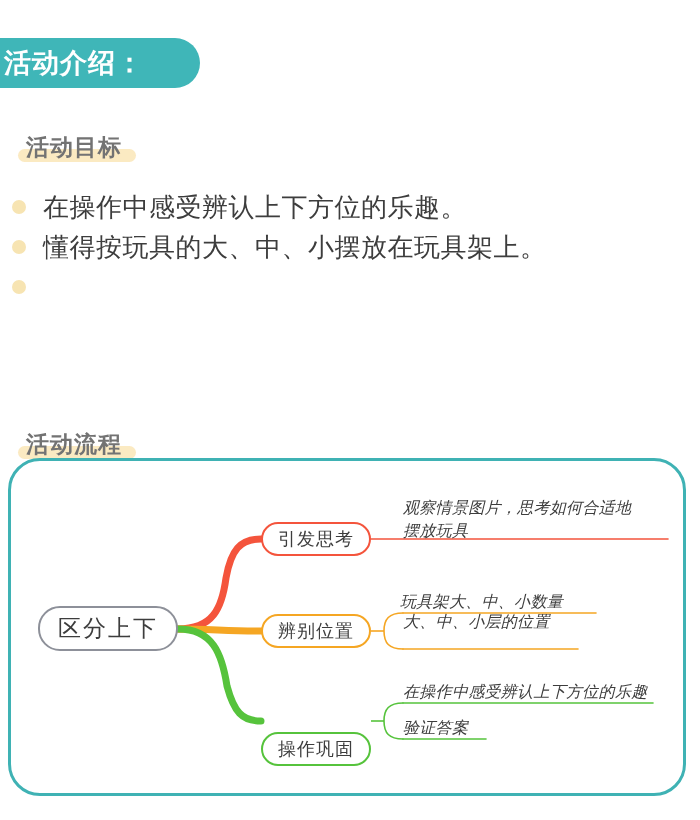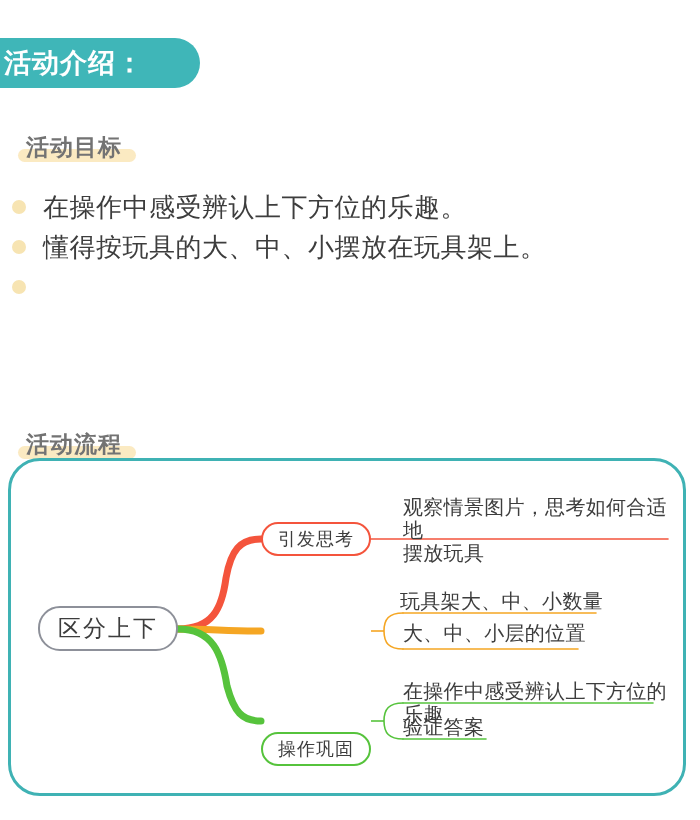--- a/index.html
+++ b/index.html
@@ -149,29 +149,30 @@
     color: #3d3d3d;
     letter-spacing: 1px;
   }
   #node-b1 { left: 253px; top: 64px;  border-color: #f4543c; }
   #node-b2 { left: 253px; top: 156px; border-color: #f5a623; }
   #node-b3 { left: 253px; top: 246px; border-color: #56c33c; margin-top: 28px; }
 
   
   .mm-leaf {
     position: absolute;
-    font-size: 20px;
+    font-size: 16px;
     color: #3d3d3d;
     line-height: 23px;
     letter-spacing: 0.3px;
     white-space: pre-line;
+    font-style: italic;
   }
   #leaf-1   { left: 395px; top: 38px;  }
   #leaf-2a  { left: 392px; top: 132px; }
-  #leaf-2b  { left: 395px; top: 164px; }
+  #leaf-2b  { left: 395px; top: 152px; }
   #leaf-3a  { left: 395px; top: 222px; }
   #leaf-3b  { left: 395px; top: 258px; }
 </style>
 </head>
 <body>
 
 <div id="header-badge">
   <span class="badge-text">活动介绍：</span>
 </div>
 
@@ -223,20 +224,23 @@
     <path d="M395 245 L 645 245" fill="none" stroke="#56c33c" stroke-width="1.6" stroke-linecap="round"></path>
     <path d="M395 281 L 478 281" fill="none" stroke="#56c33c" stroke-width="1.6" stroke-linecap="round"></path>
   </svg>
 
   <div class="mm-node" id="node-root">
     <span>区分上下</span>
   </div>
 
   <div class="mm-node mm-branch-node" id="node-b1">
     <span>引发思考</span>
+  </div>
+  <div class="mm-node mm-branch-node" id="node-b2">
+    <span>辨别位置</span>
   </div>
   <div class="mm-node mm-branch-node" id="node-b3">
     <span>操作巩固</span>
   </div>
 
   <div class="mm-leaf" id="leaf-1">观察情景图片，思考如何合适地
 摆放玩具</div>
   <div class="mm-leaf" id="leaf-2a">玩具架大、中、小数量</div>
   <div class="mm-leaf" id="leaf-2b">大、中、小层的位置</div>
   <div class="mm-leaf" id="leaf-3a">在操作中感受辨认上下方位的乐趣</div>

